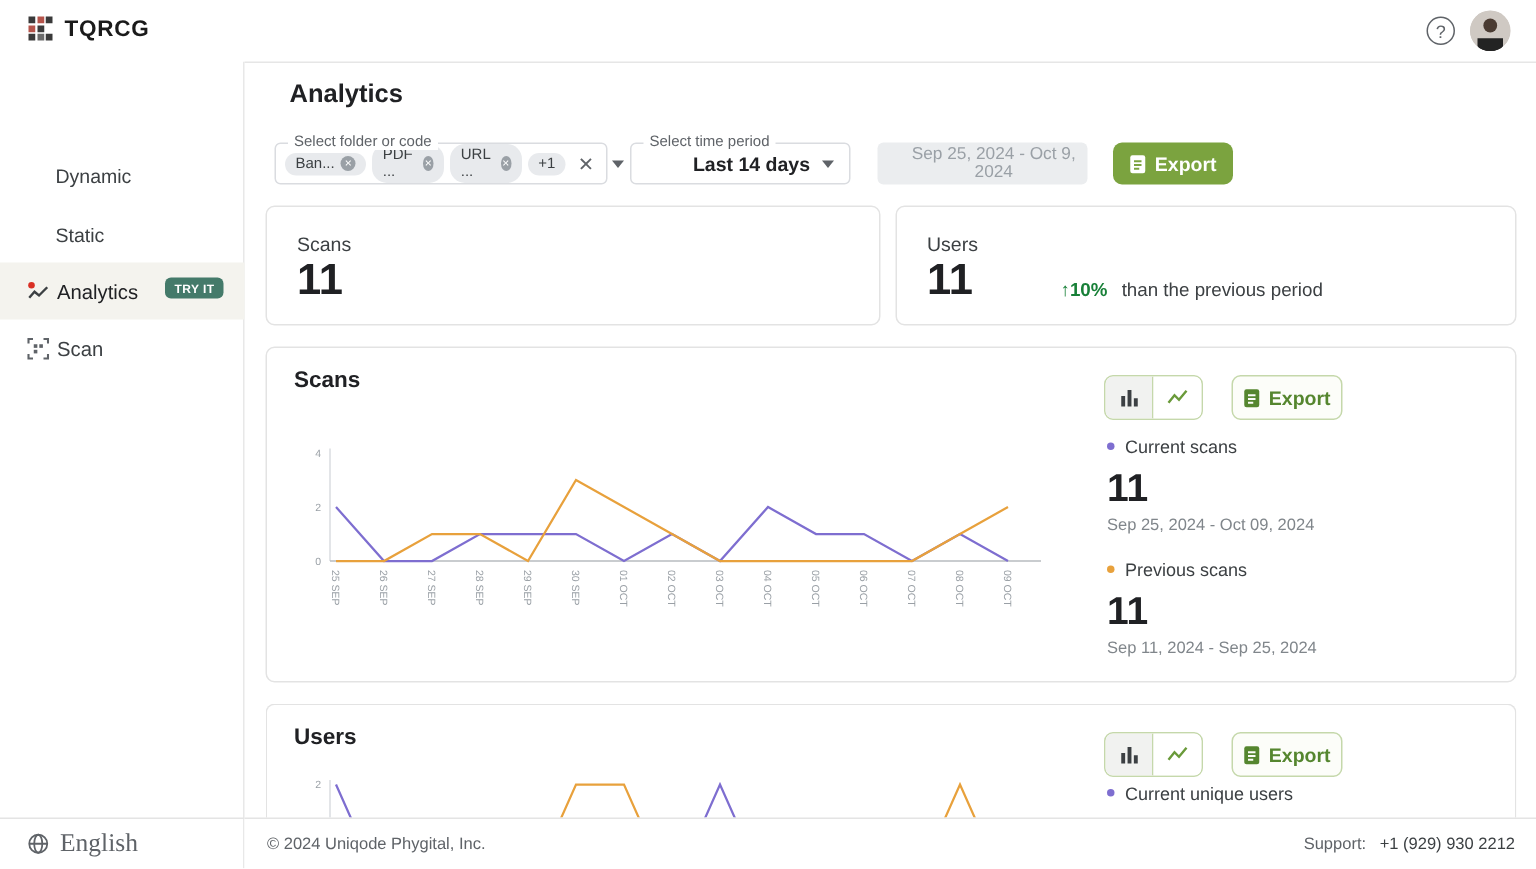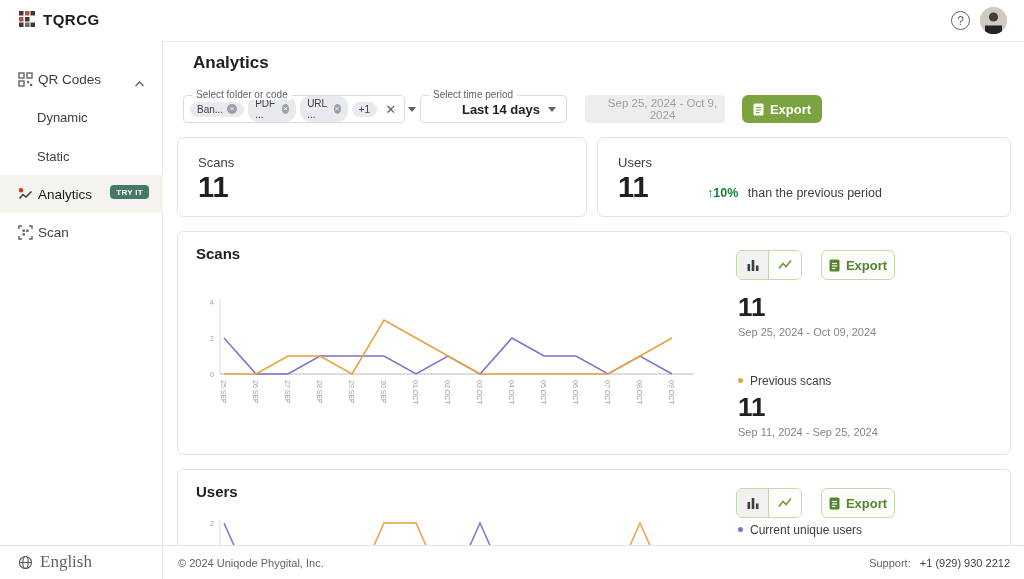--- a/index.html
+++ b/index.html
@@ -102,37 +102,20 @@
         <circle cx="13.5" cy="13.5" r="13.5" fill="#cfc9c3"></circle>
         <circle cx="13.5" cy="10" r="4.6" fill="#4a3b32"></circle>
         <path d="M3 27 Q13.5 14 24 27 Z" fill="#232323"></path>
         <rect x="5" y="18.5" width="17" height="8.5" fill="#232323"></rect>
       </svg>
     </div>
   </div>
   <div class="topbar-divider"></div>
 
   <div class="sidebar">
-    <div class="nav-item" style="top:19px;">
-      <span class="ico">
-        <svg width="15" height="15" viewBox="0 0 15 15">
-          <rect x="1" y="1" width="5" height="5" fill="none" stroke="#5f6368" stroke-width="1.4"></rect>
-          <rect x="9" y="1" width="5" height="5" fill="none" stroke="#5f6368" stroke-width="1.4"></rect>
-          <rect x="1" y="9" width="5" height="5" fill="none" stroke="#5f6368" stroke-width="1.4"></rect>
-          <rect x="9" y="9" width="2.2" height="2.2" fill="#5f6368"></rect>
-          <rect x="12" y="11.8" width="2.2" height="2.2" fill="#5f6368"></rect>
-        </svg>
-      </span>
-      <span class="nav-label">QR Codes</span>
-      <span class="chev">
-        <svg width="11" height="8" viewBox="0 0 11 8">
-            <path d="M1.5 6 L5.5 2 L9.5 6" fill="none" stroke="#5f6368" stroke-width="1.4"></path>
-          </svg>
-      </span>
-    </div>
     <div class="nav-item nav-sub" style="top:57px;">Dynamic</div>
     <div class="nav-item nav-sub" style="top:96px;">Static</div>
     <div class="nav-item nav-active" style="top:134px;">
       <span class="ico">
         <svg width="15" height="15" viewBox="0 0 15 15">
           <circle cx="3" cy="3.2" r="2.2" fill="#d93025"></circle>
           <polyline points="1.5,11.5 5,7.5 8,10 13.5,4.5" fill="none" stroke="#3c4043" stroke-width="1.6"></polyline>
         </svg>
       </span>
       <span class="nav-label">Analytics</span>
@@ -264,20 +247,21 @@
         <text class="tk" x="350" y="93" transform="rotate(90 350 90)">05 OCT</text>
         <text class="tk" x="382" y="93" transform="rotate(90 382 90)">06 OCT</text>
         <text class="tk" x="414" y="93" transform="rotate(90 414 90)">07 OCT</text>
         <text class="tk" x="446" y="93" transform="rotate(90 446 90)">08 OCT</text>
         <text class="tk" x="478" y="93" transform="rotate(90 478 90)">09 OCT</text>
         <polyline fill="none" stroke="#7e6ed0" stroke-width="1.5" points="30,48 62,84 94,84 126,66 158,66 190,66 222,84 254,66 286,84 318,48 350,66 382,66 414,84 446,66 478,84"></polyline>
         <polyline fill="none" stroke="#e8a13c" stroke-width="1.5" points="30,84 62,84 94,66 126,66 158,84 190,30 222,48 254,66 286,84 318,84 350,84 382,84 414,84 446,66 478,48"></polyline>
       </svg>
 
     <div style="position:absolute; left:560px; top:57px;">
+      <div><span class="legend-dot" style="background: rgb(126, 110, 208);"></span><span class="legend-label">Current scans</span></div>
       <div class="legend-value">11</div>
       <div class="legend-period">Sep 25, 2024 - Oct 09, 2024</div>
     </div>
     <div style="position:absolute; left:560px; top:139px;">
       <div><span class="legend-dot" style="background: rgb(232, 161, 60);"></span><span class="legend-label">Previous scans</span></div>
       <div class="legend-value">11</div>
       <div class="legend-period">Sep 11, 2024 - Sep 25, 2024</div>
     </div>
   </div>
 

